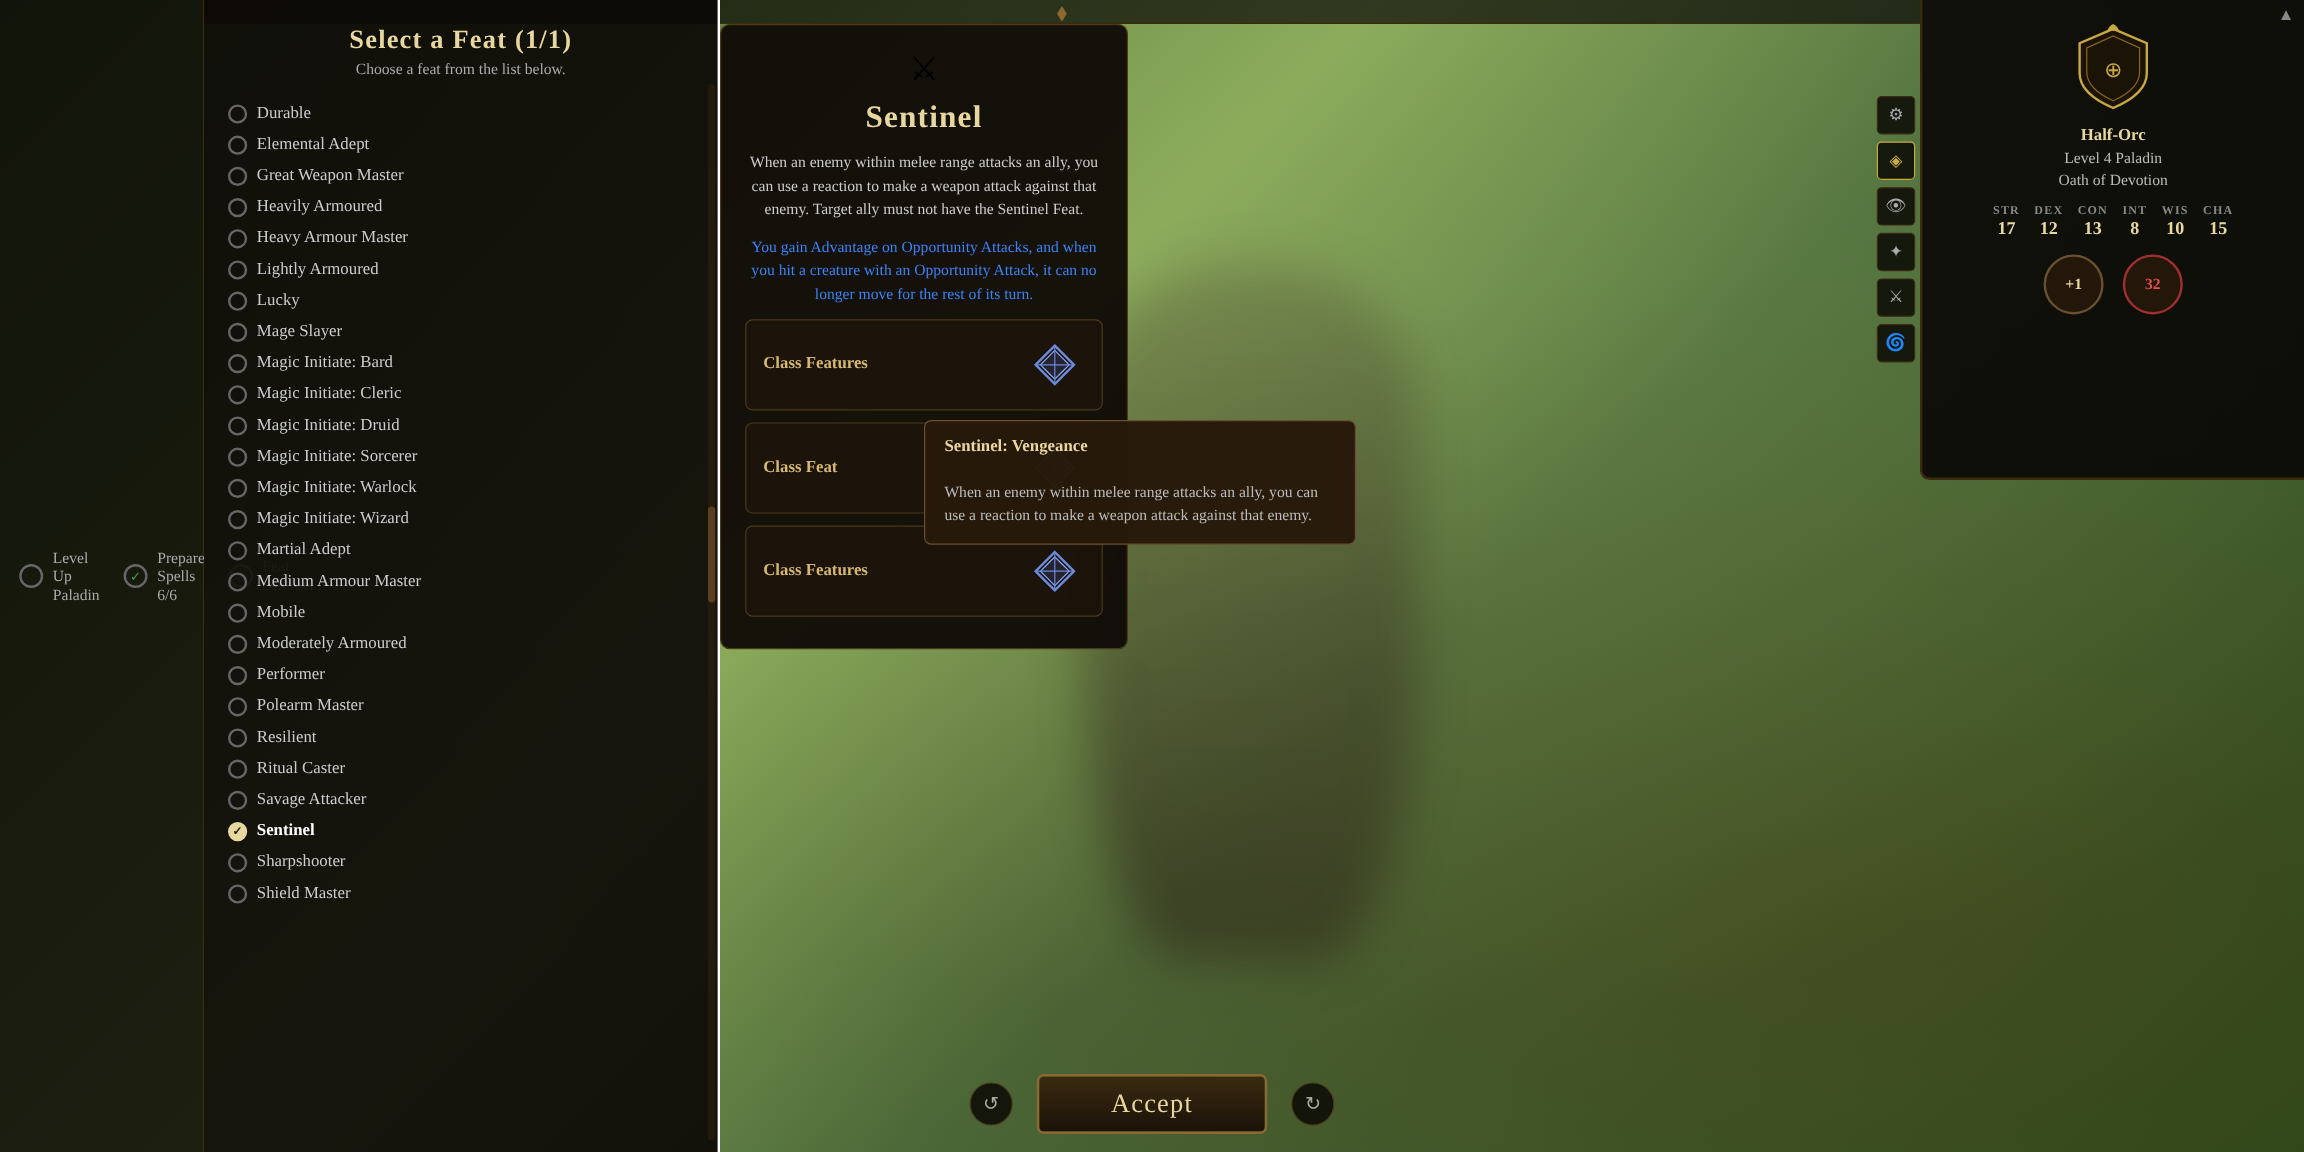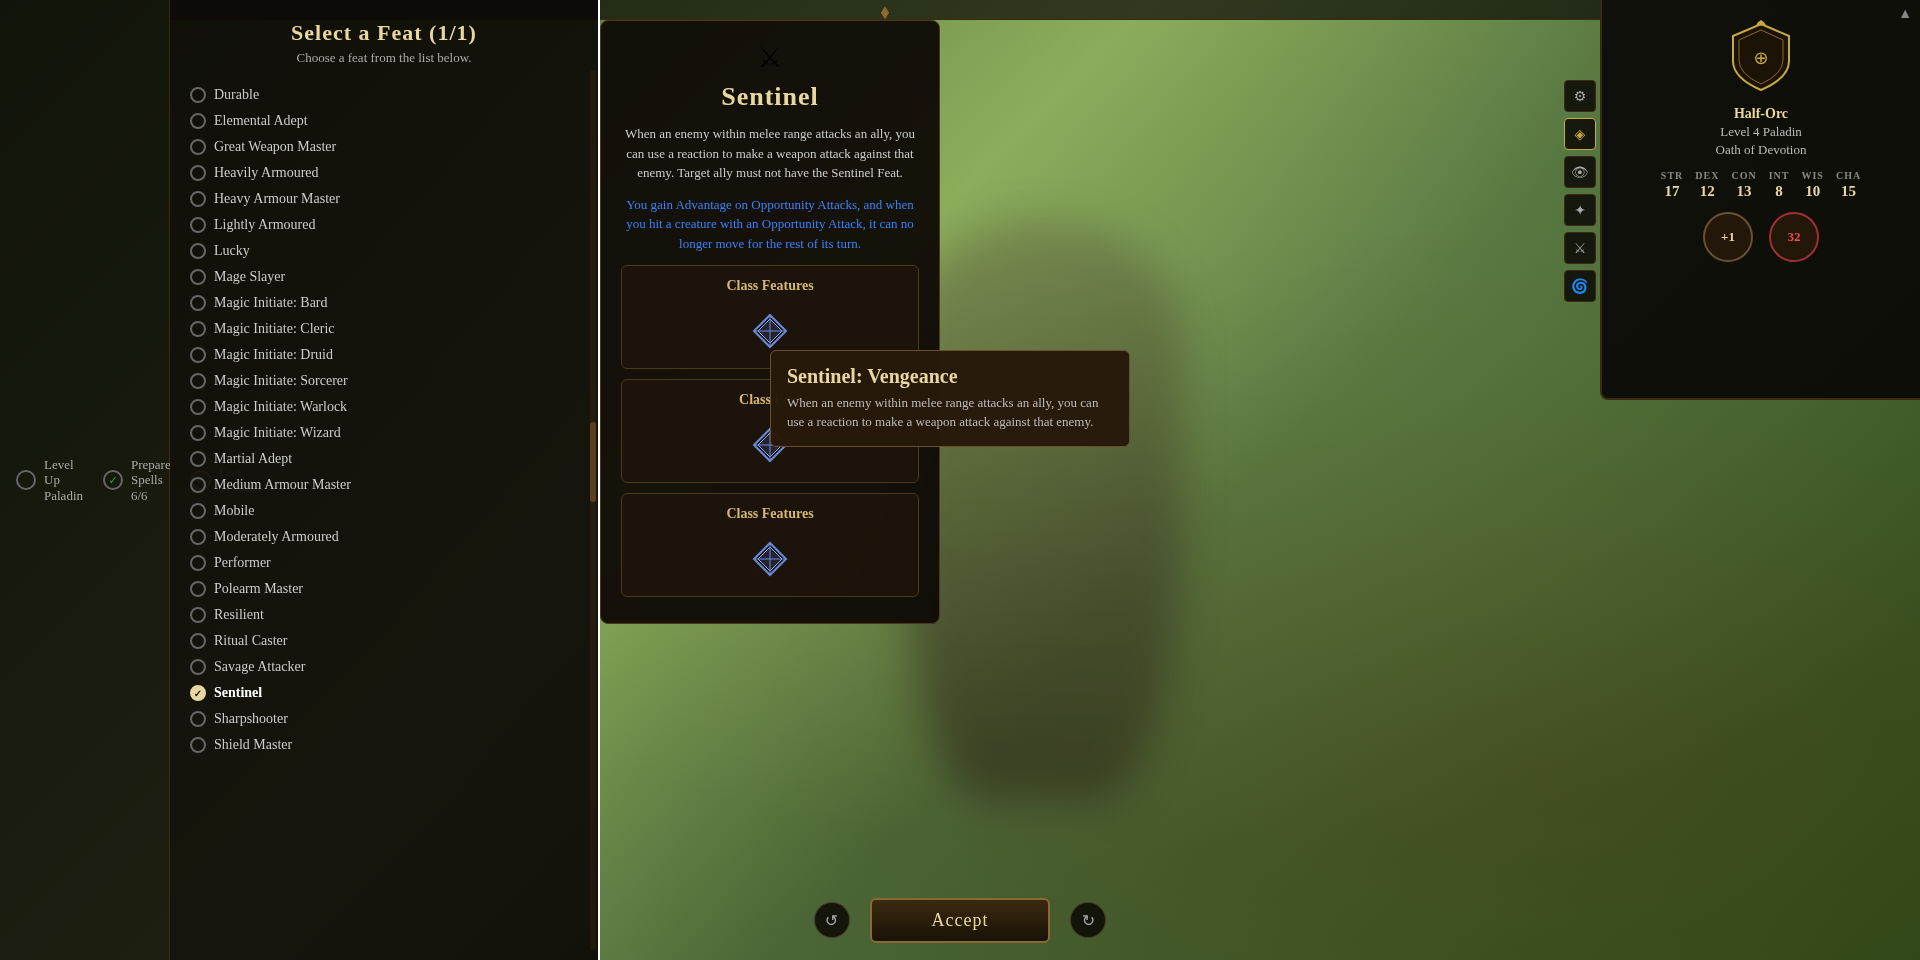--- a/index.html
+++ b/index.html
@@ -183,21 +183,20 @@
 
     .class-feature-card {
       background: rgba(30,20,10,0.8);
       border: 1px solid #4a3a1a;
       border-radius: 6px;
       padding: 12px 14px;
       margin-bottom: 10px;
       display: flex;
       align-items: center;
       gap: 12px;
-      flex-direction: column;
     }
     .class-feature-label {
       color: #d4b870;
       font-size: 14px;
       font-weight: bold;
       flex: 1;
     }
     .feature-icon {
       width: 50px;
       height: 50px;
@@ -218,23 +217,23 @@
       top: 350px;
       width: 360px;
       background: rgba(40,25,10,0.98);
       border: 1px solid #6a5030;
       border-radius: 6px;
       padding: 14px 16px;
       z-index: 50;
     }
     .tooltip-title {
       color: #e8d8a0;
-      font-size: 20px;
+      font-size: 14px;
       font-weight: bold;
-      margin-bottom: 6px;
+      margin-bottom: 20px;
     }
     .tooltip-desc {
       color: #bbb;
       font-size: 13px;
       line-height: 1.45;
     }
 
     
     .char-panel {
       position: absolute;
@@ -363,21 +362,21 @@
       align-items: center;
       justify-content: center;
       gap: 20px;
       z-index: 30;
     }
     .accept-btn {
       background: linear-gradient(180deg, #3a2a10 0%, #1a1208 100%);
       border: 2px solid #8a6a30;
       border-radius: 6px;
       color: #e8d8a0;
-      font-size: 18px;
+      font-size: 22px;
       padding: 10px 60px;
       cursor: pointer;
       letter-spacing: 1px;
       font-family: Georgia, serif;
     }
 
     .nav-btn {
       width: 36px;
       height: 36px;
       background: rgba(10,8,5,0.85);

